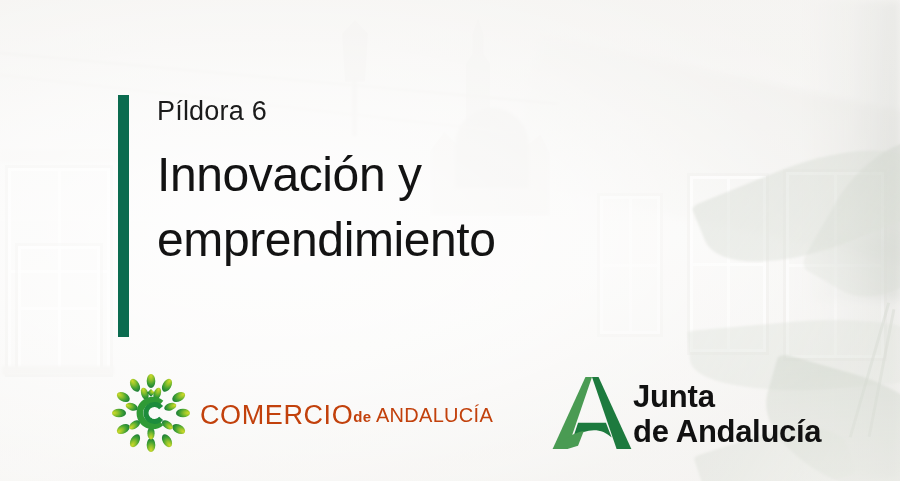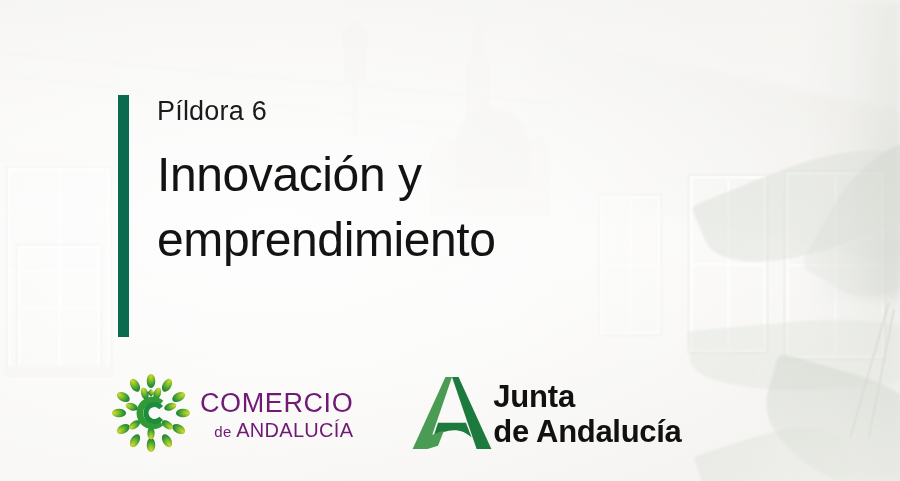--- a/index.html
+++ b/index.html
@@ -257,37 +257,36 @@
     align-items: center;
   }
 
   .logo-comercio {
     display: flex;
     align-items: center;
     gap: 10px;
   }
   .comercio-wordmark {
     display: flex;
-    flex-direction: column;
+    flex-direction: row;
     line-height: 1;
-    color: #701a75;
-    text-align: right;
+    color: #c2410c;
   }
   .comercio-line1 {
     font-size: 27px;
     font-weight: 400;
     letter-spacing: .6px;
   }
   .comercio-line2 {
     font-size: 20px;
     font-weight: 400;
     letter-spacing: .3px;
     margin-top: 3px;
   }
-  .comercio-de { font-size: 15px; }
+  .comercio-de { font-size: 15px; font-weight: bold; }
 
   .logo-junta {
     display: flex;
     align-items: center;
     margin-left: 58px;
   }
   .junta-wordmark {
     display: flex;
     flex-direction: column;
     line-height: 1.12;

